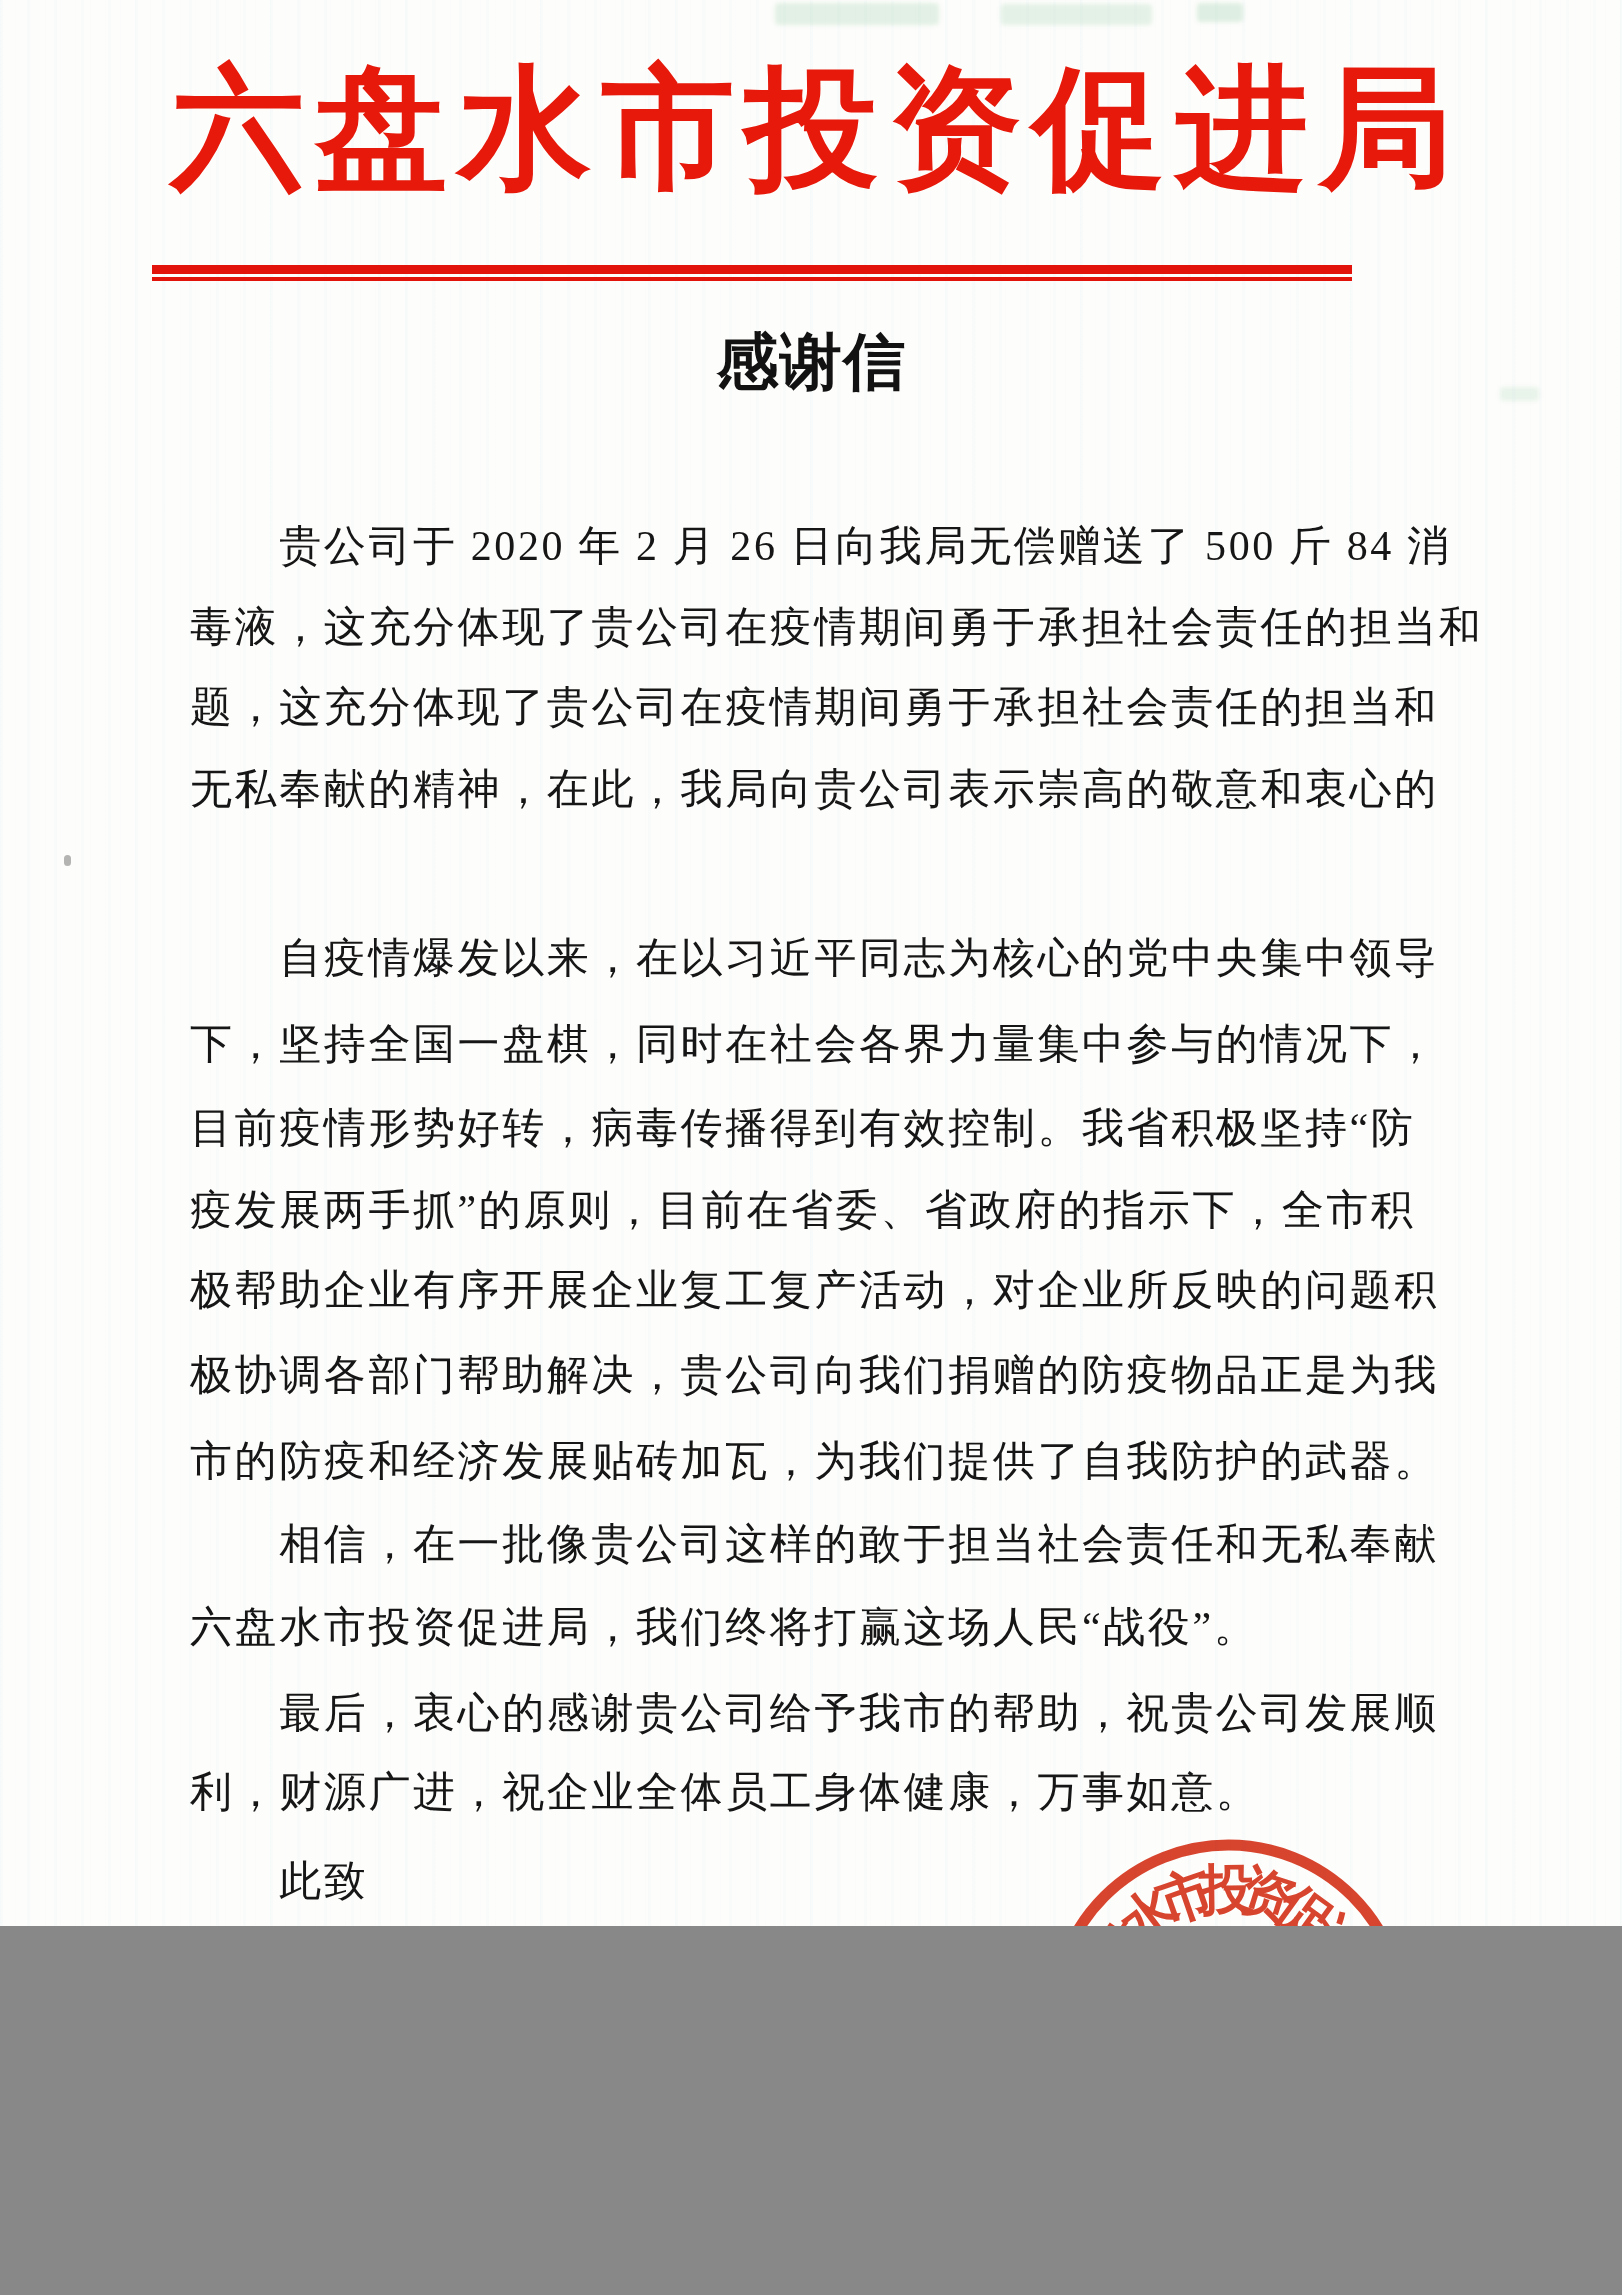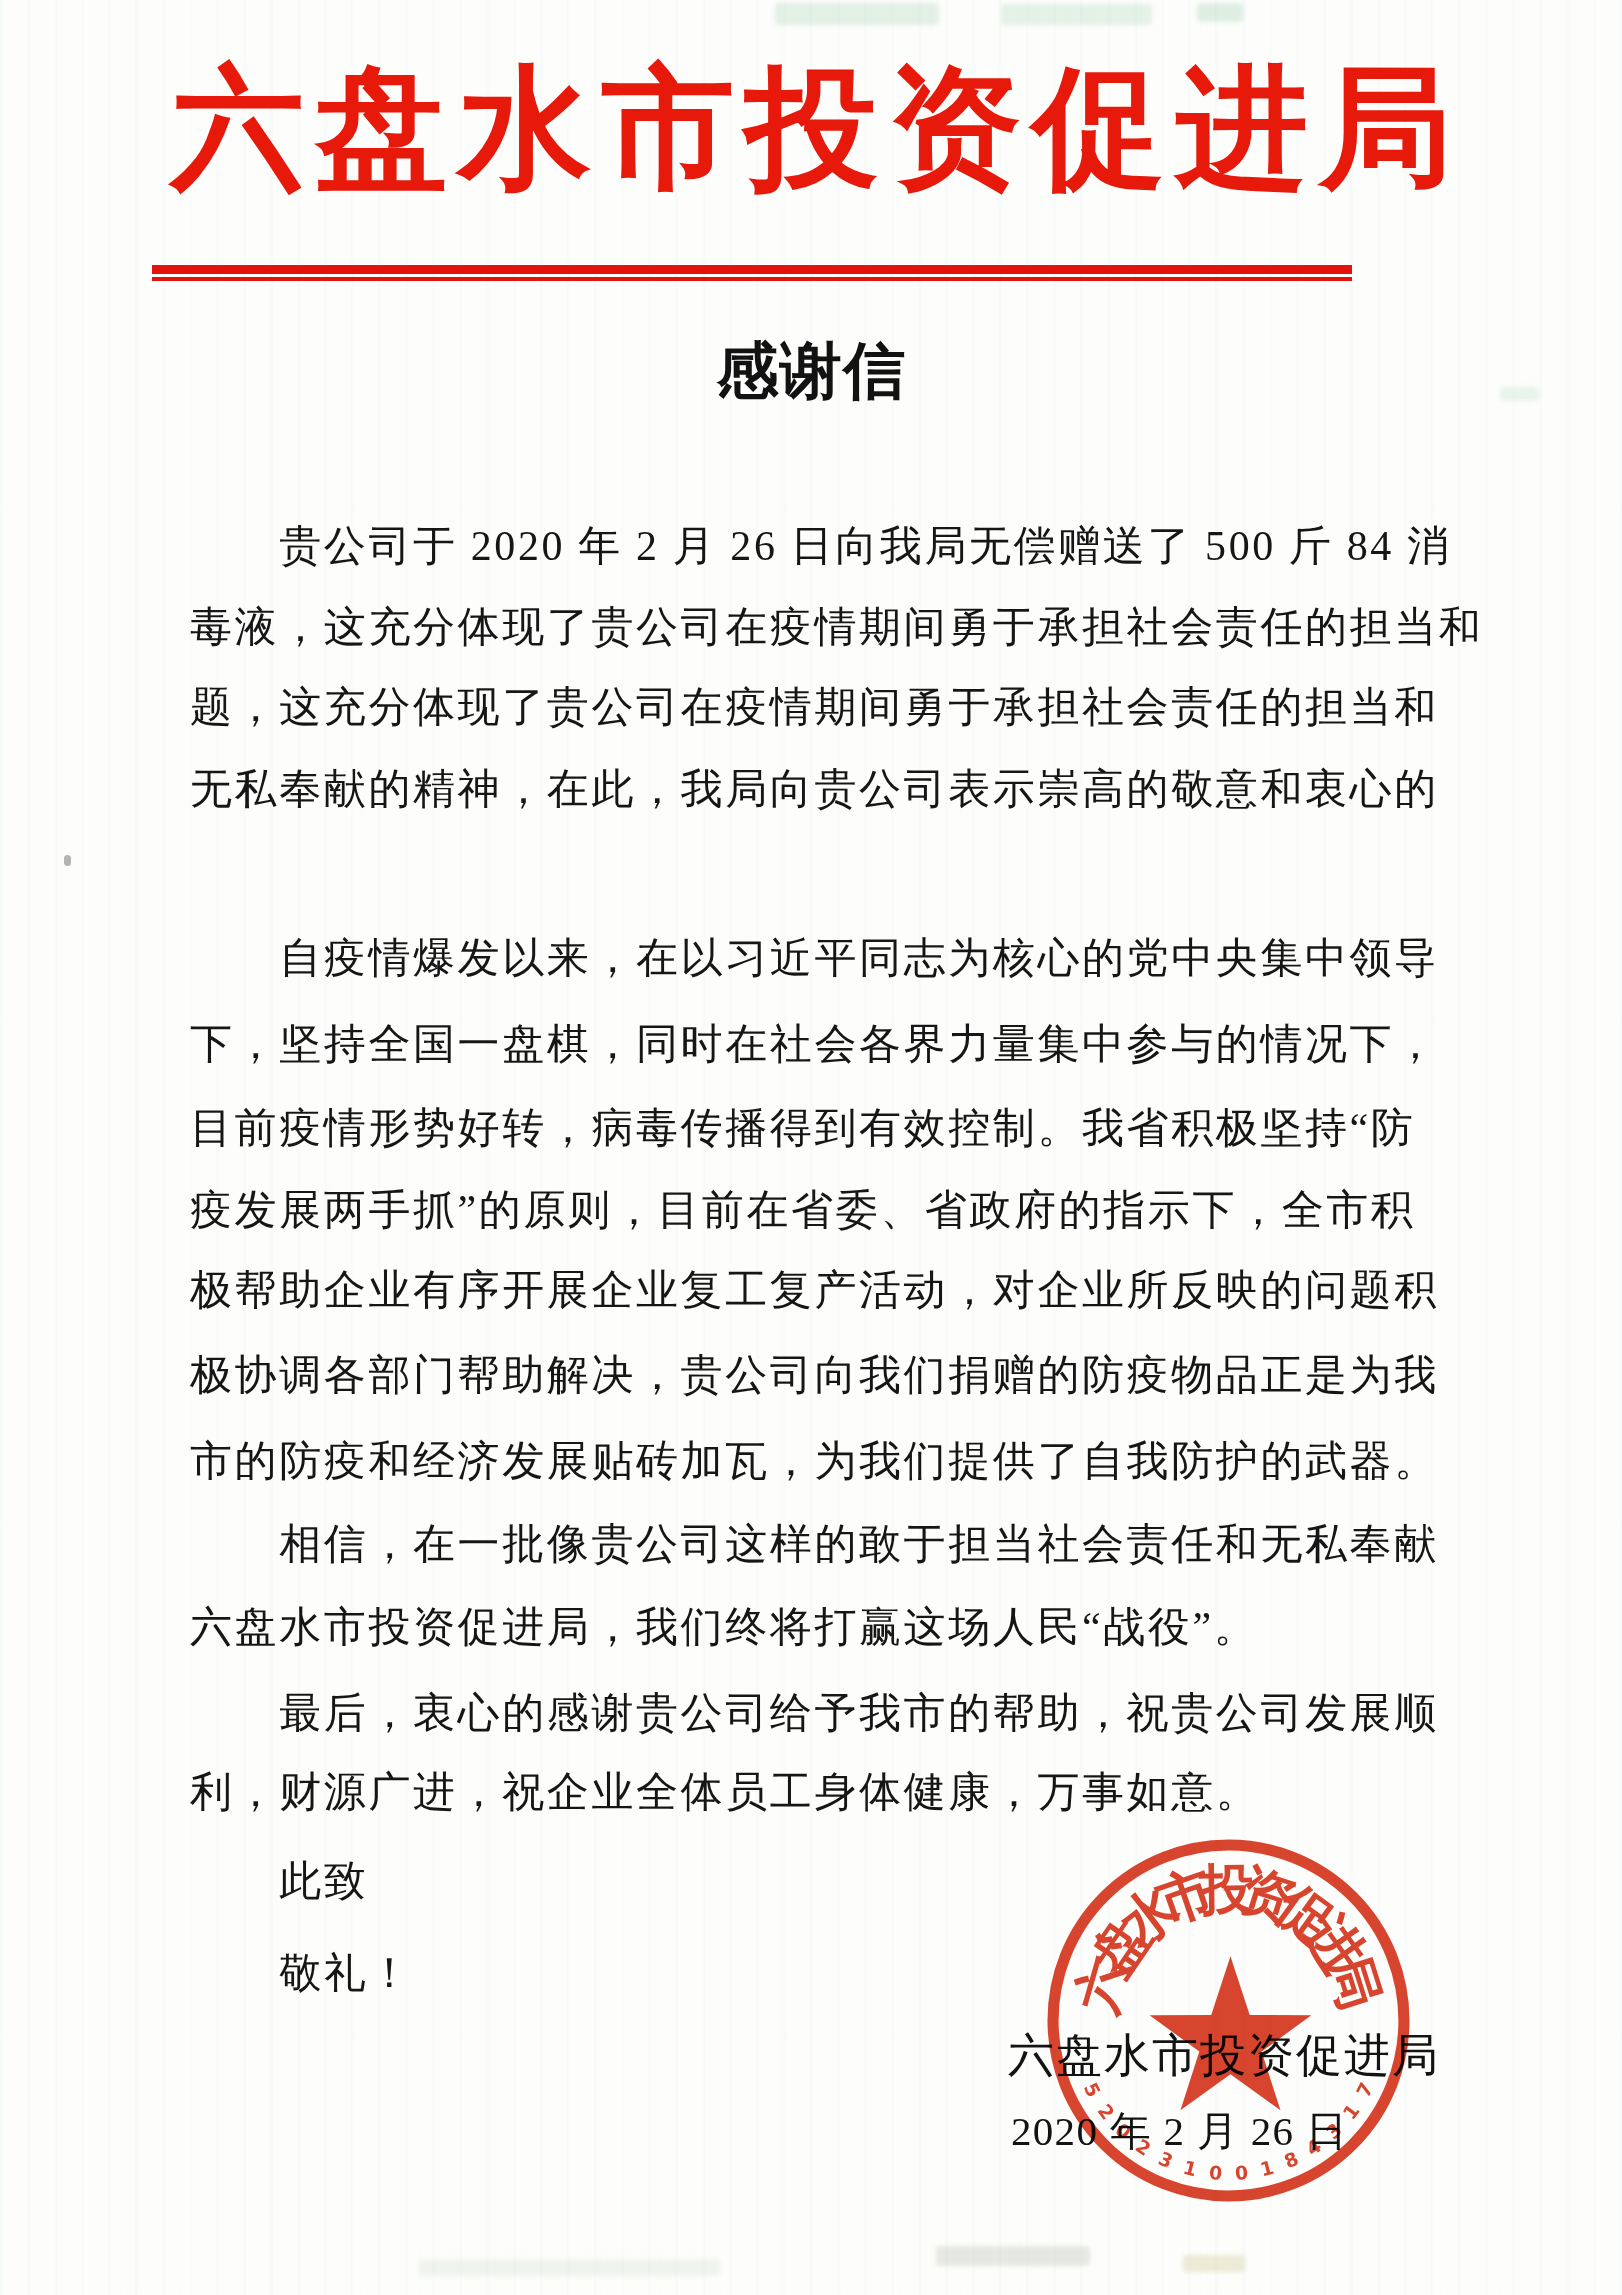--- a/index.html
+++ b/index.html
@@ -1,18 +1,18 @@
 <!DOCTYPE html>
 <html style="font-size:10.5px"><head>
 <meta charset="utf-8">
 <style>
   html,body{margin:0;padding:0;background:#888;}
   .page{
     position:relative;
-    width:1623px;height:2295px;
+    width:1623px;height:1926px;
     margin:0 auto;
     background:#fdfdfb;
     overflow:hidden;
     font-family:"Liberation Serif","DejaVu Serif",serif;
   }
   
   .scan-texture{
     position:absolute;inset:0;
     background:
       repeating-linear-gradient(90deg, rgba(170,210,235,0.05) 0px, rgba(170,210,235,0.05) 2.6px, transparent 2.6px, transparent 27px),
@@ -33,21 +33,20 @@
   }
   .red-rule .bar-thick{height:9.2px;background:#e2130a;}
   .red-rule .bar-thin{height:3.9px;margin-top:3.3px;background:#e2130a;}
   .doc-title{
     position:absolute;top:326px;left:0;width:100%;
     text-align:center;
     font-size:62px;line-height:72px;
     font-weight:bold;
     color:#121212;
     letter-spacing:1.3px;
-    margin-top:9px;
   }
   .letter-body{position:absolute;top:0;left:0;width:100%;height:100%;}
   .bodyline{
     position:absolute;left:190px;width:1283px;
     font-size:42px;line-height:47px;
     letter-spacing:2.6px;
     color:#161616;
     white-space:nowrap;
   }
   .signature{

